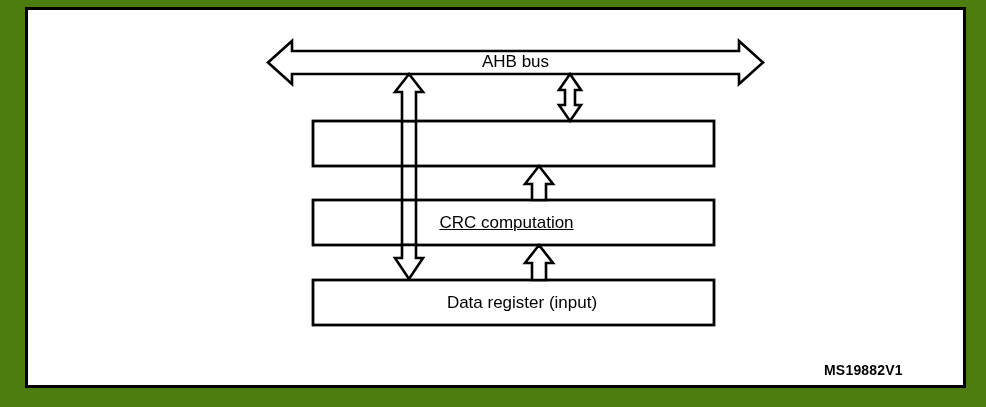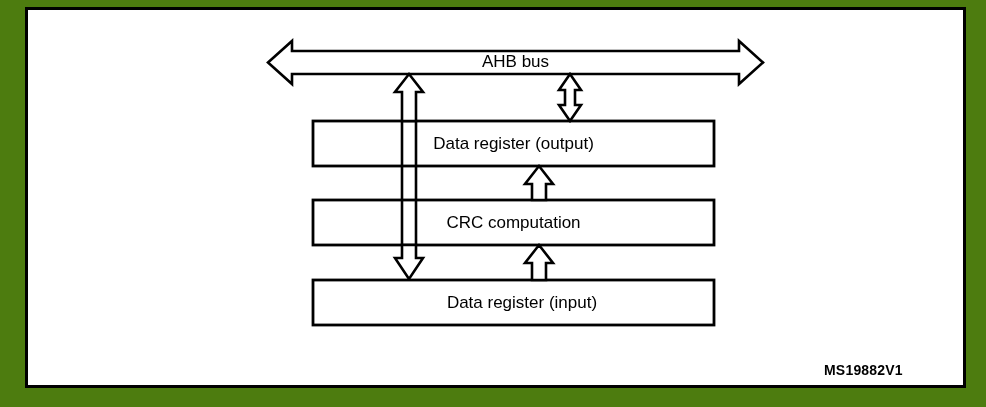--- a/index.html
+++ b/index.html
@@ -93,23 +93,22 @@
     <polygon points="570,74 581,90 575,90 575,105 581,105 570,121 559,105 565,105 565,90 559,90" fill="#ffffff" stroke="#000000" stroke-width="2.6" stroke-linejoin="miter"></polygon>
 
     <polygon points="539,166 553,184 546,184 546,200 532,200 532,184 525,184" fill="#ffffff" stroke="#000000" stroke-width="2.6" stroke-linejoin="miter"></polygon>
 
     <polygon points="539,245 553,263 546,263 546,280 532,280 532,263 525,263" fill="#ffffff" stroke="#000000" stroke-width="2.6" stroke-linejoin="miter"></polygon>
 
   </svg>
 
   <div class="bus-label" style="left:268px; top:52px; width:495px;">AHB bus</div>
 
-  <div class="box-label" style="left:313px; top:134px; width:401px;">Data register (output)</div>
 
-  <div class="box-label" style="left:313px; top:213px; width:401px;">CRC computation</div>
+  <div class="box-label" style="left:306px; top:213px; width:401px;text-decoration:underline;">CRC computation</div>
 
   <div class="box-label" style="left:313px; top:293px; width:418px;">Data register (input)</div>
 
 
 
   <div class="figure-id" style="left:824px; top:362px;">MS19882V1</div>
 
 </div>
 
 </body></html>

